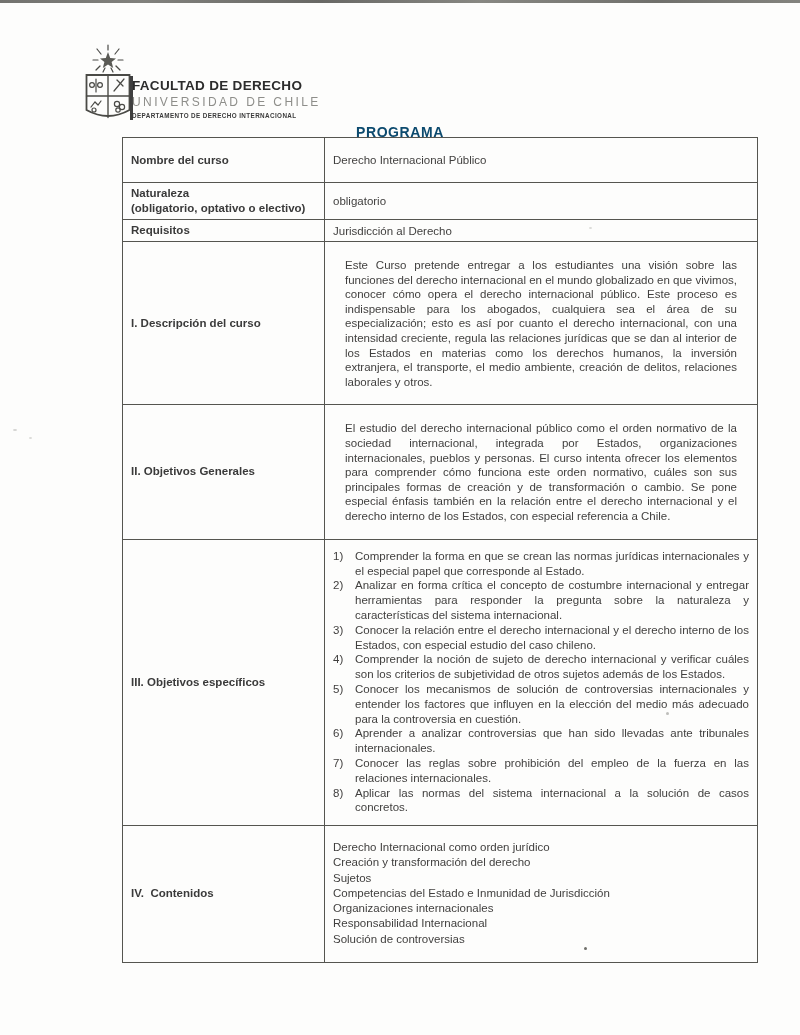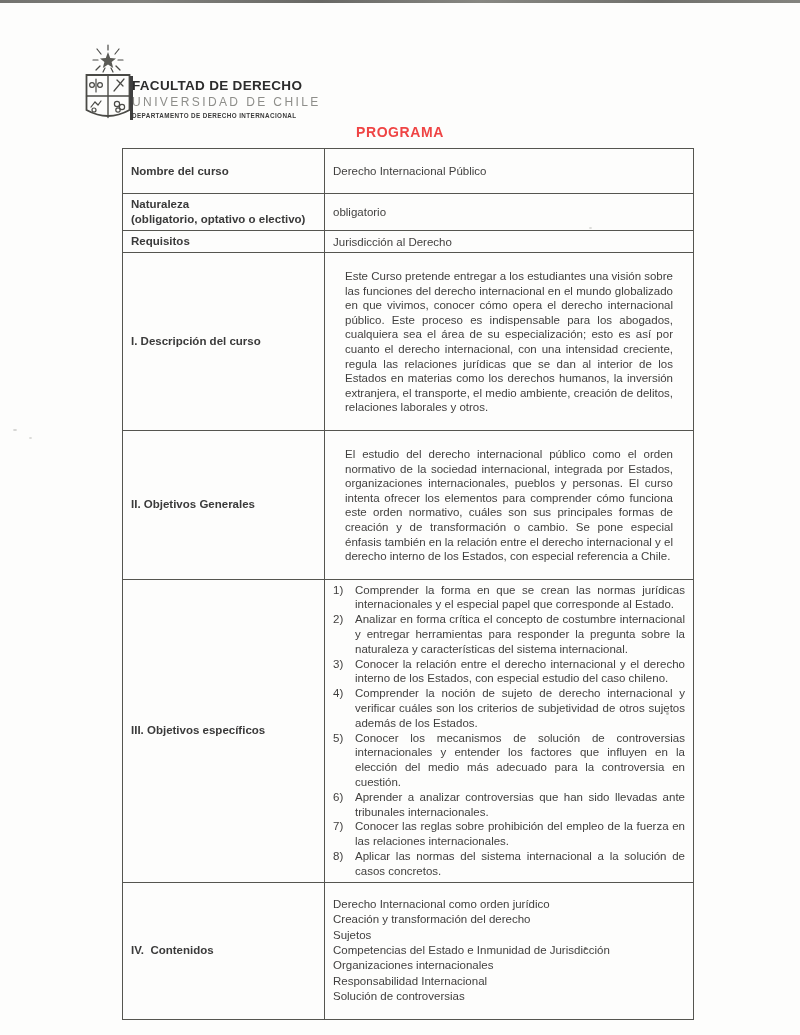--- a/index.html
+++ b/index.html
@@ -21,26 +21,26 @@
   .logo{position:absolute;left:84px;top:44px;display:block;}
   .crest{position:absolute;left:0;top:0;}
   .logo-sep{position:absolute;left:46px;top:32px;width:3px;height:44px;background:#3f3f3f;}
   .logo-text{position:absolute;left:48px;top:34px;width:250px;}
   .logo-faculty{font-size:13.5px;font-weight:bold;color:#2c2c2c;letter-spacing:.3px;}
   .logo-univ{font-size:12px;color:#8e8e8a;letter-spacing:2.4px;margin-top:2px;}
   .logo-dept{font-size:6.3px;font-weight:bold;color:#3a3a3a;letter-spacing:.4px;margin-top:3px;}
   
   .title{
     position:absolute;top:124px;left:0;width:800px;
-    text-align:center;font-size:14px;font-weight:bold;color:#ef4444;
+    text-align:center;font-size:14px;font-weight:bold;color:#0c4a6e;
     letter-spacing:.6px;
   }
   
   table.program{
-    position:absolute;left:122px;top:148px;width:572px;
+    position:absolute;left:122px;top:137px;width:636px;
     border-collapse:collapse;table-layout:fixed;
   }
   table.program td{
     border:1.6px solid #555550;
     vertical-align:middle;
     padding:3px 8px;
     font-size:11.5px;
   }
   td.lbl{width:185px;font-weight:bold;color:#3a3a3a;line-height:15px;}
   .lbltxt{white-space:pre-wrap;}

